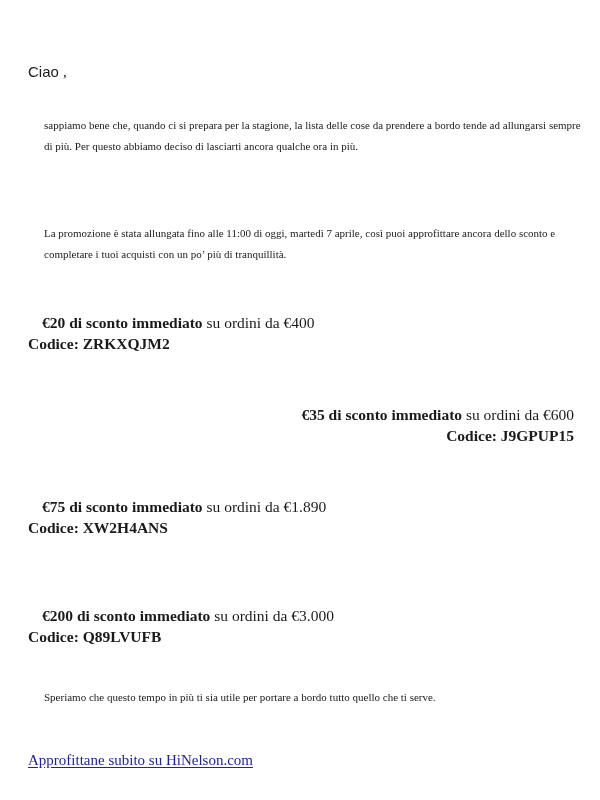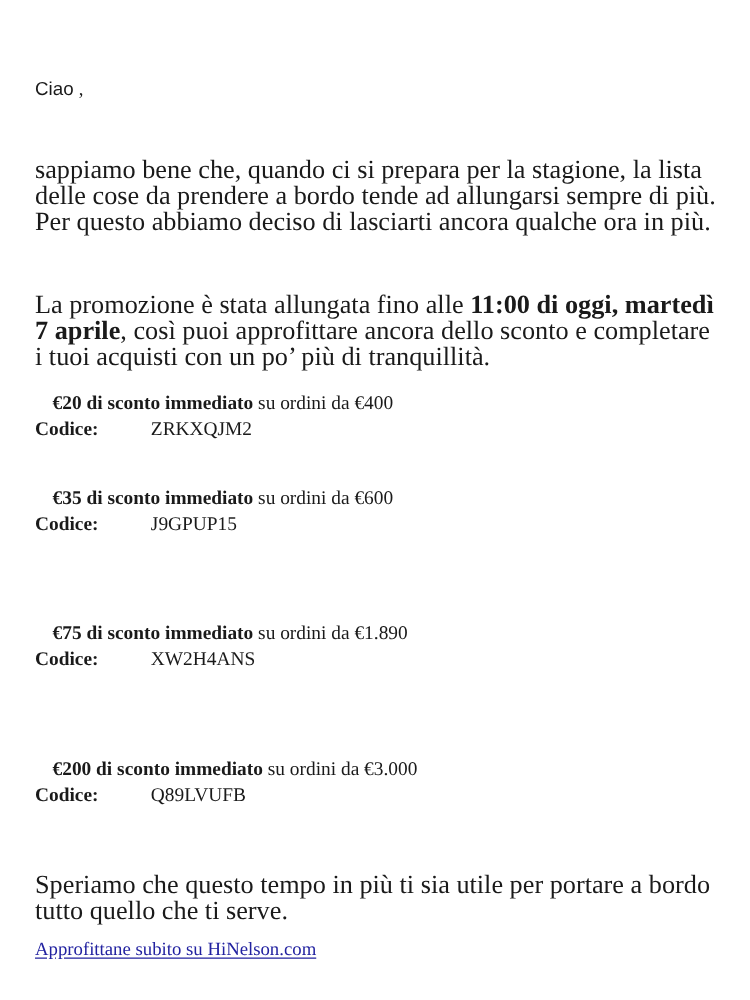--- a/index.html
+++ b/index.html
@@ -31,50 +31,50 @@
     line-height: 20px;
     color: #1a1a1a;
     white-space: pre;
   }
   .greeting .comma {
     font-family: "Liberation Serif", "DejaVu Serif", serif;
     font-size: 15px;
   }
   .para {
     position: absolute;
-    left: 28px;
+    left: 44px;
     width: 546px;
-    font-size: 21px;
+    font-size: 11px;
     line-height: 21px;
     text-align: left;
     color: #1a1a1a;
   }
   .para-intro { top: 104px; }
   .para-promo { top: 212px; }
   .para-closing { top: 676px; }
-  .para b, .bold { font-weight: bold; }
+  .para b, .bold { font-weight: normal; }
 
   .offer {
     position: absolute;
     left: 28px;
     width: 546px;
     font-size: 15.5px;
     line-height: 21px;
     color: #1a1a1a;
   }
   .offer-0 { top: 312px; }
-  .offer-1 { top: 388px; }
+  .offer-1 { top: 404px; text-align: right; }
   .offer-2 { top: 496px; }
   .offer-3 { top: 605px; }
   .offer .line-head { display: block; margin-left: 14px; }
   .offer .line-code { display: block; }
   .offer .headline { font-weight: bold; }
   .offer .condition { font-weight: normal; }
   .offer .code-label { font-weight: bold; }
-  .offer .code-value { font-weight: normal; margin-left: 38px; }
+  .offer .code-value { font-weight: bold; }
 
   .cta-link {
     position: absolute;
     left: 28px;
     top: 750px;
     font-size: 15px;
     line-height: 21px;
     color: #2222a0;
     text-decoration: underline;
     text-underline-offset: 2px;

